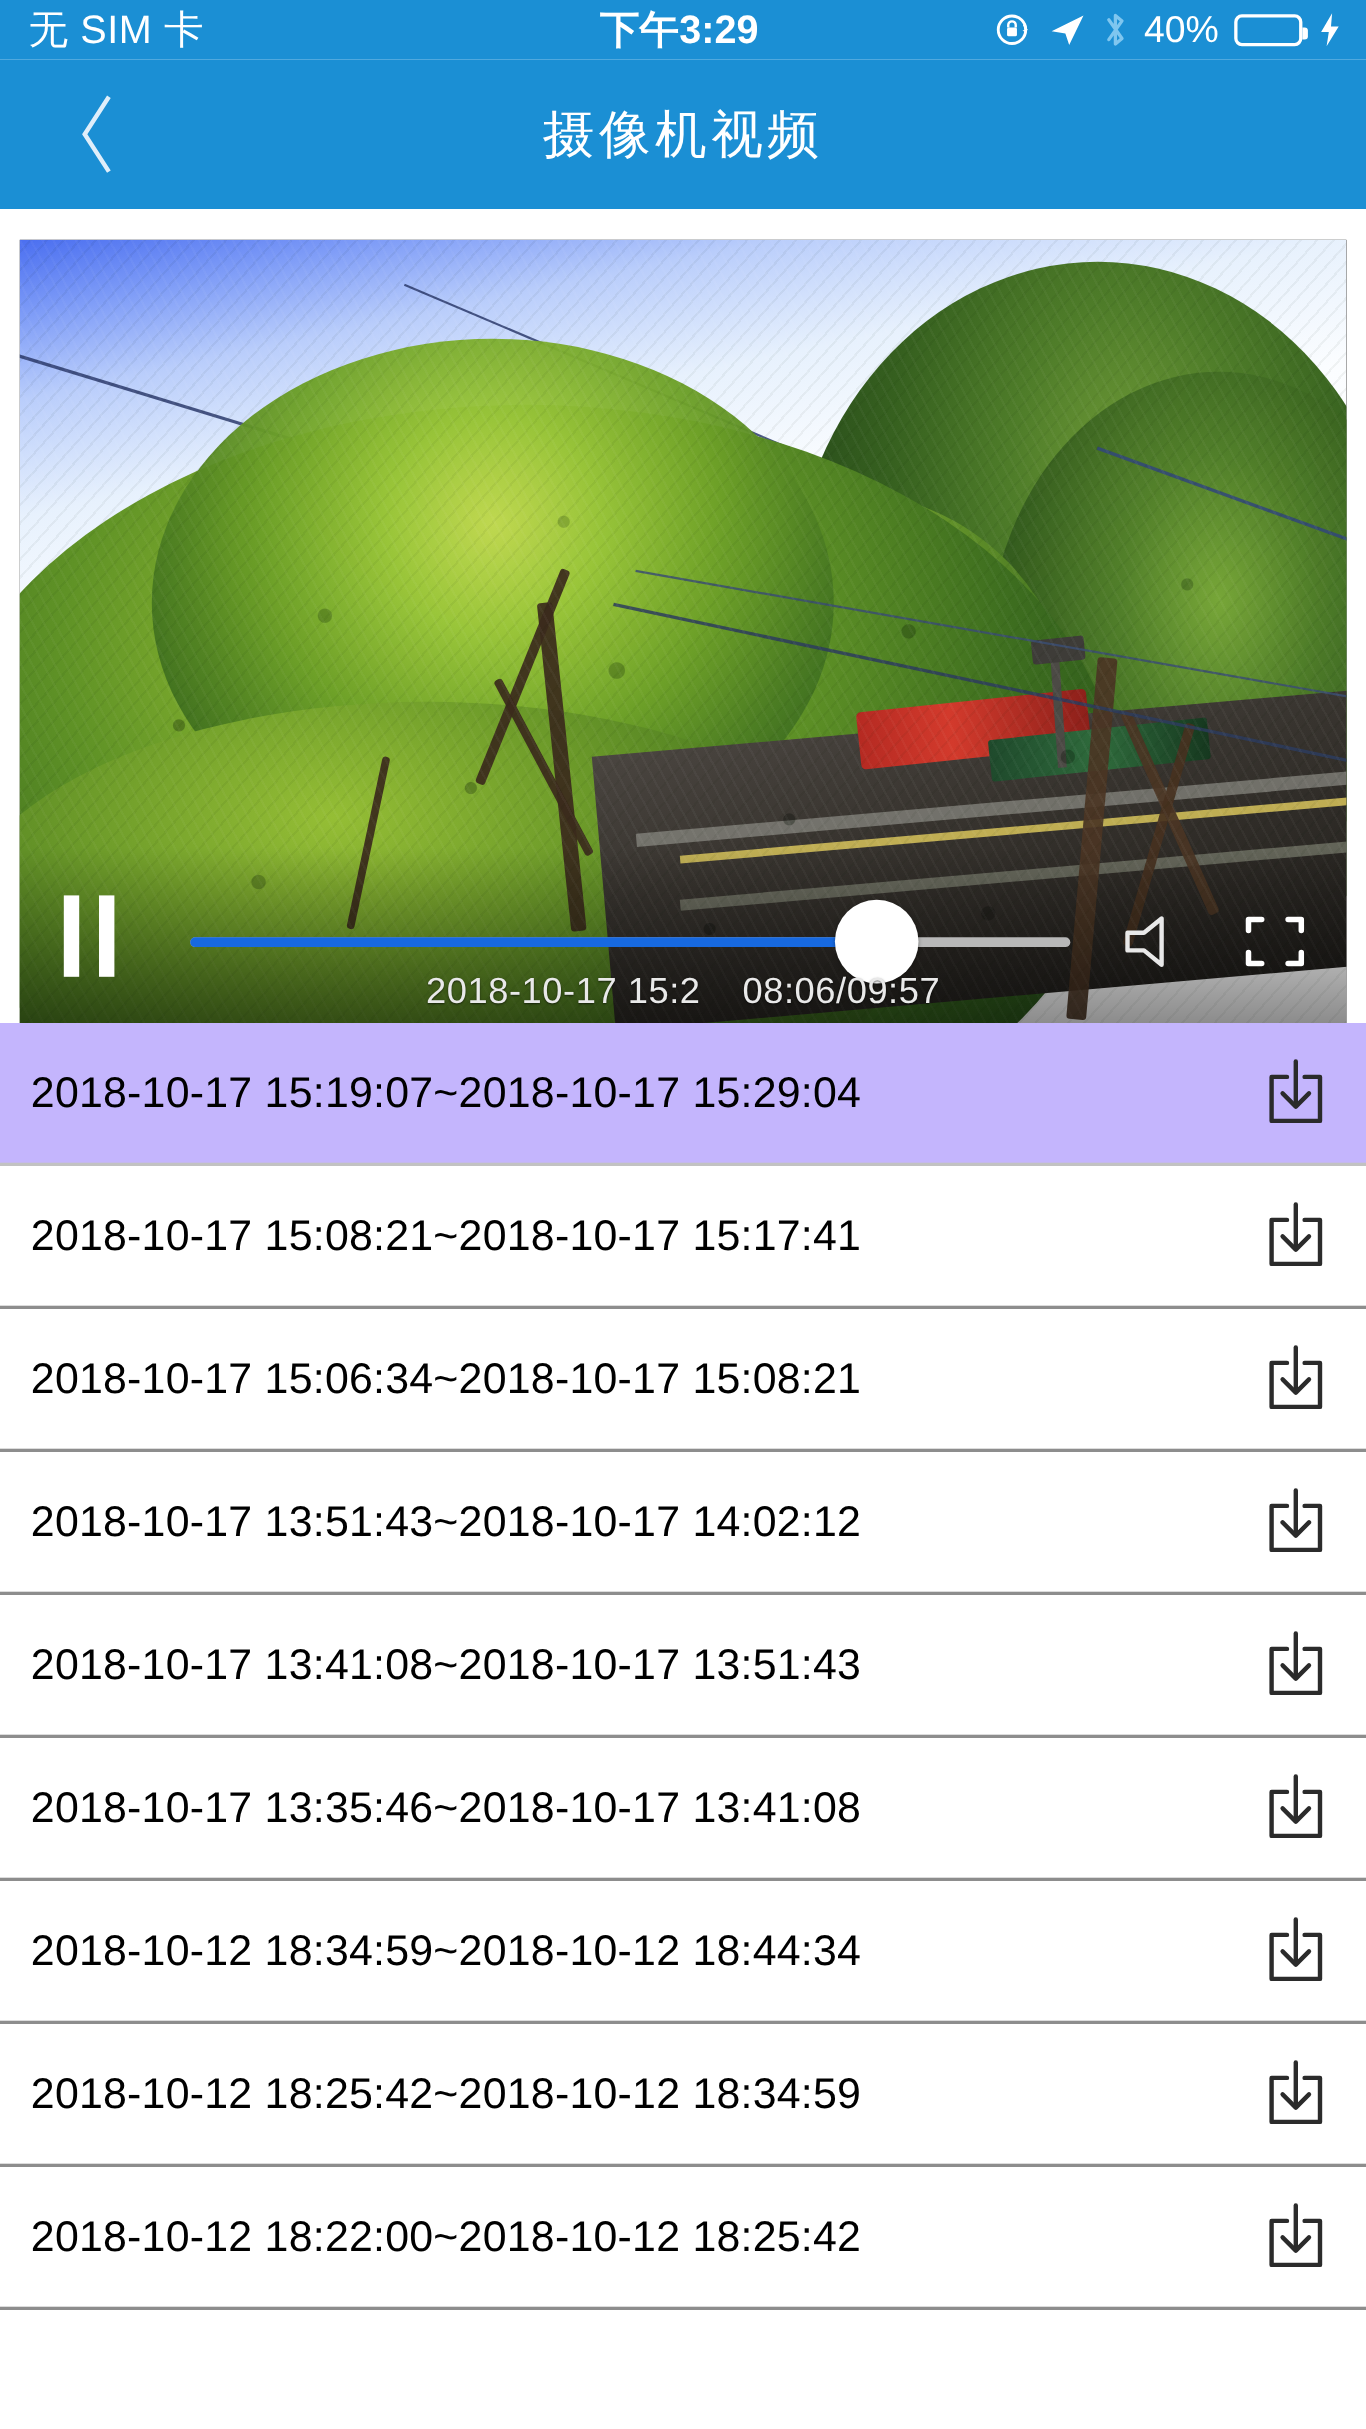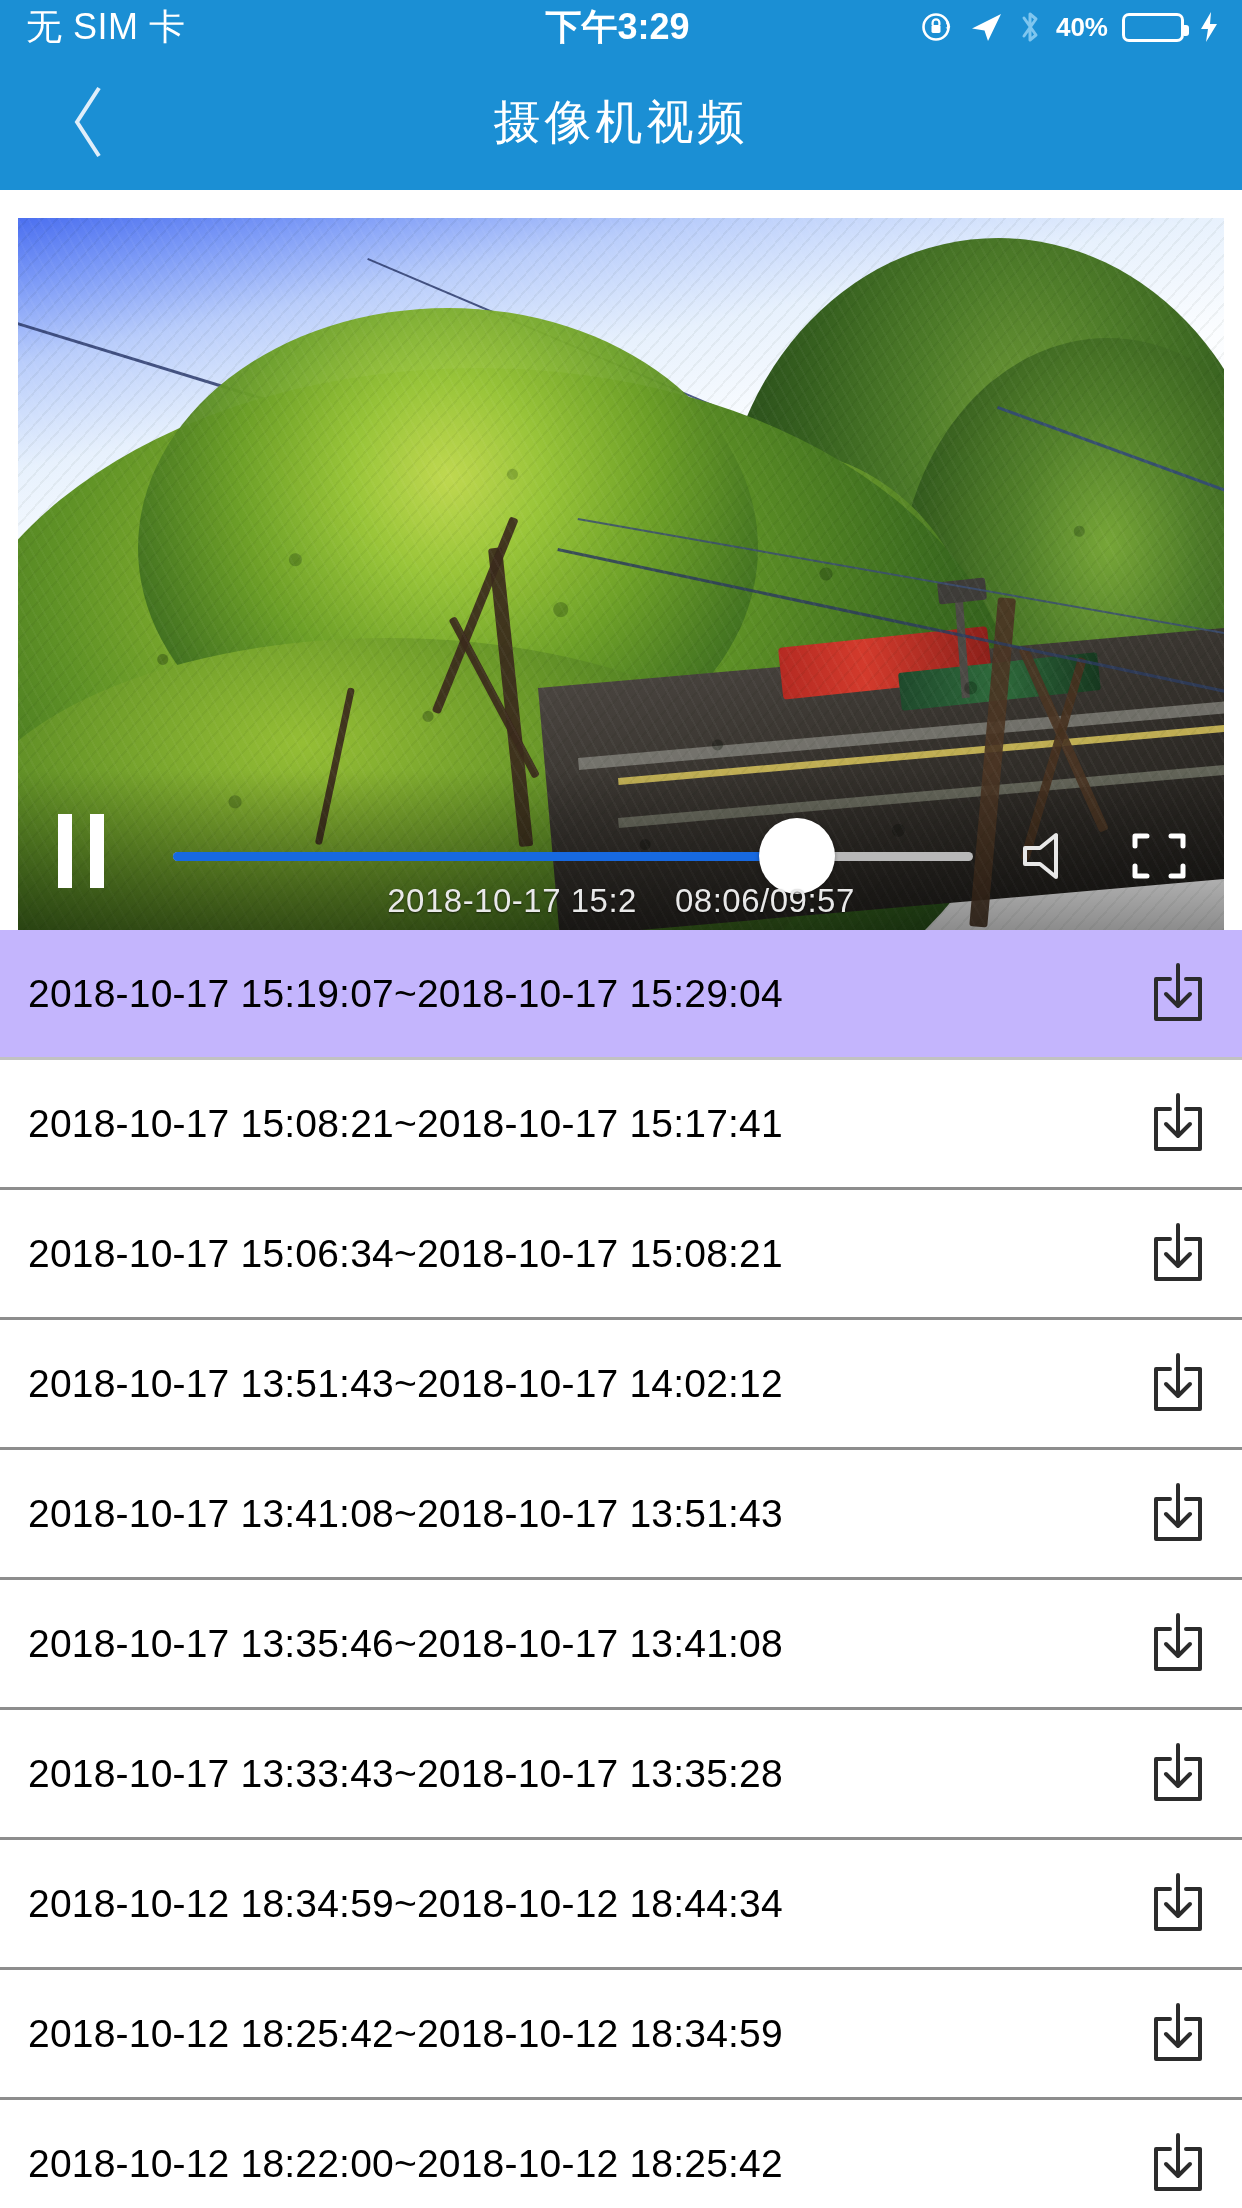--- a/index.html
+++ b/index.html
@@ -14,21 +14,21 @@
   
   .statusbar {
     position:absolute; top:0; left:0; width:1242px; height:54px;
     background:#1b8fd4; color:#ffffff;
     display:flex; align-items:center;
   }
   .sb-left { position:absolute; left:26px; display:flex; align-items:center; gap:10px; }
   .sb-carrier { font-size:36px; font-weight:400; letter-spacing:0.5px; line-height:1; }
   .sb-center { position:absolute; left:0; width:1235px; text-align:center; font-size:36px; font-weight:700; letter-spacing:0px; }
   .sb-right { position:absolute; right:22px; display:flex; align-items:center; gap:14px; }
-  .sb-pct { font-size:26px; font-weight:700; }
+  .sb-pct { font-size:34px; font-weight:400; }
   .icn { display:inline-block; line-height:0; }
 
   .batt { position:relative; width:62px; height:29px; border:3px solid #fff; border-radius:7px; padding:3px; }
   .batt-fill { height:100%; width:40%; background:#49d861; border-radius:2px; }
   .batt-nub { position:absolute; right:-8px; top:9px; width:5px; height:11px; background:#fff; border-radius:0 3px 3px 0; }
 
   
   .navbar {
     position:absolute; top:54px; left:0; width:1242px; height:136px;
     background:#1b8fd4;
@@ -412,30 +412,20 @@
       <span class="row-label">2018-10-17 13:35:46~2018-10-17 13:41:08</span>
       <span class="dl-btn">
         <svg width="60" height="66" viewBox="0 0 60 66">
           <path d="M8 18 H22 M38 18 H52 M8 18 V58 H52 V18" fill="none" stroke="#2b2b2b" stroke-width="4" stroke-linecap="round" stroke-linejoin="round"></path>
           <path d="M30 4 V44" fill="none" stroke="#2b2b2b" stroke-width="4" stroke-linecap="round"></path>
           <path d="M18 33 L30 45 L42 33" fill="none" stroke="#2b2b2b" stroke-width="4" stroke-linecap="round" stroke-linejoin="round"></path>
         </svg>
       </span>
     </div>
 
-    <div class="row">
-      <span class="row-label">2018-10-17 13:33:43~2018-10-17 13:35:28</span>
-      <span class="dl-btn">
-        <svg width="60" height="66" viewBox="0 0 60 66">
-          <path d="M8 18 H22 M38 18 H52 M8 18 V58 H52 V18" fill="none" stroke="#2b2b2b" stroke-width="4" stroke-linecap="round" stroke-linejoin="round"></path>
-          <path d="M30 4 V44" fill="none" stroke="#2b2b2b" stroke-width="4" stroke-linecap="round"></path>
-          <path d="M18 33 L30 45 L42 33" fill="none" stroke="#2b2b2b" stroke-width="4" stroke-linecap="round" stroke-linejoin="round"></path>
-        </svg>
-      </span>
-    </div>
 
     <div class="row">
       <span class="row-label">2018-10-12 18:34:59~2018-10-12 18:44:34</span>
       <span class="dl-btn">
         <svg width="60" height="66" viewBox="0 0 60 66">
           <path d="M8 18 H22 M38 18 H52 M8 18 V58 H52 V18" fill="none" stroke="#2b2b2b" stroke-width="4" stroke-linecap="round" stroke-linejoin="round"></path>
           <path d="M30 4 V44" fill="none" stroke="#2b2b2b" stroke-width="4" stroke-linecap="round"></path>
           <path d="M18 33 L30 45 L42 33" fill="none" stroke="#2b2b2b" stroke-width="4" stroke-linecap="round" stroke-linejoin="round"></path>
         </svg>
       </span>

